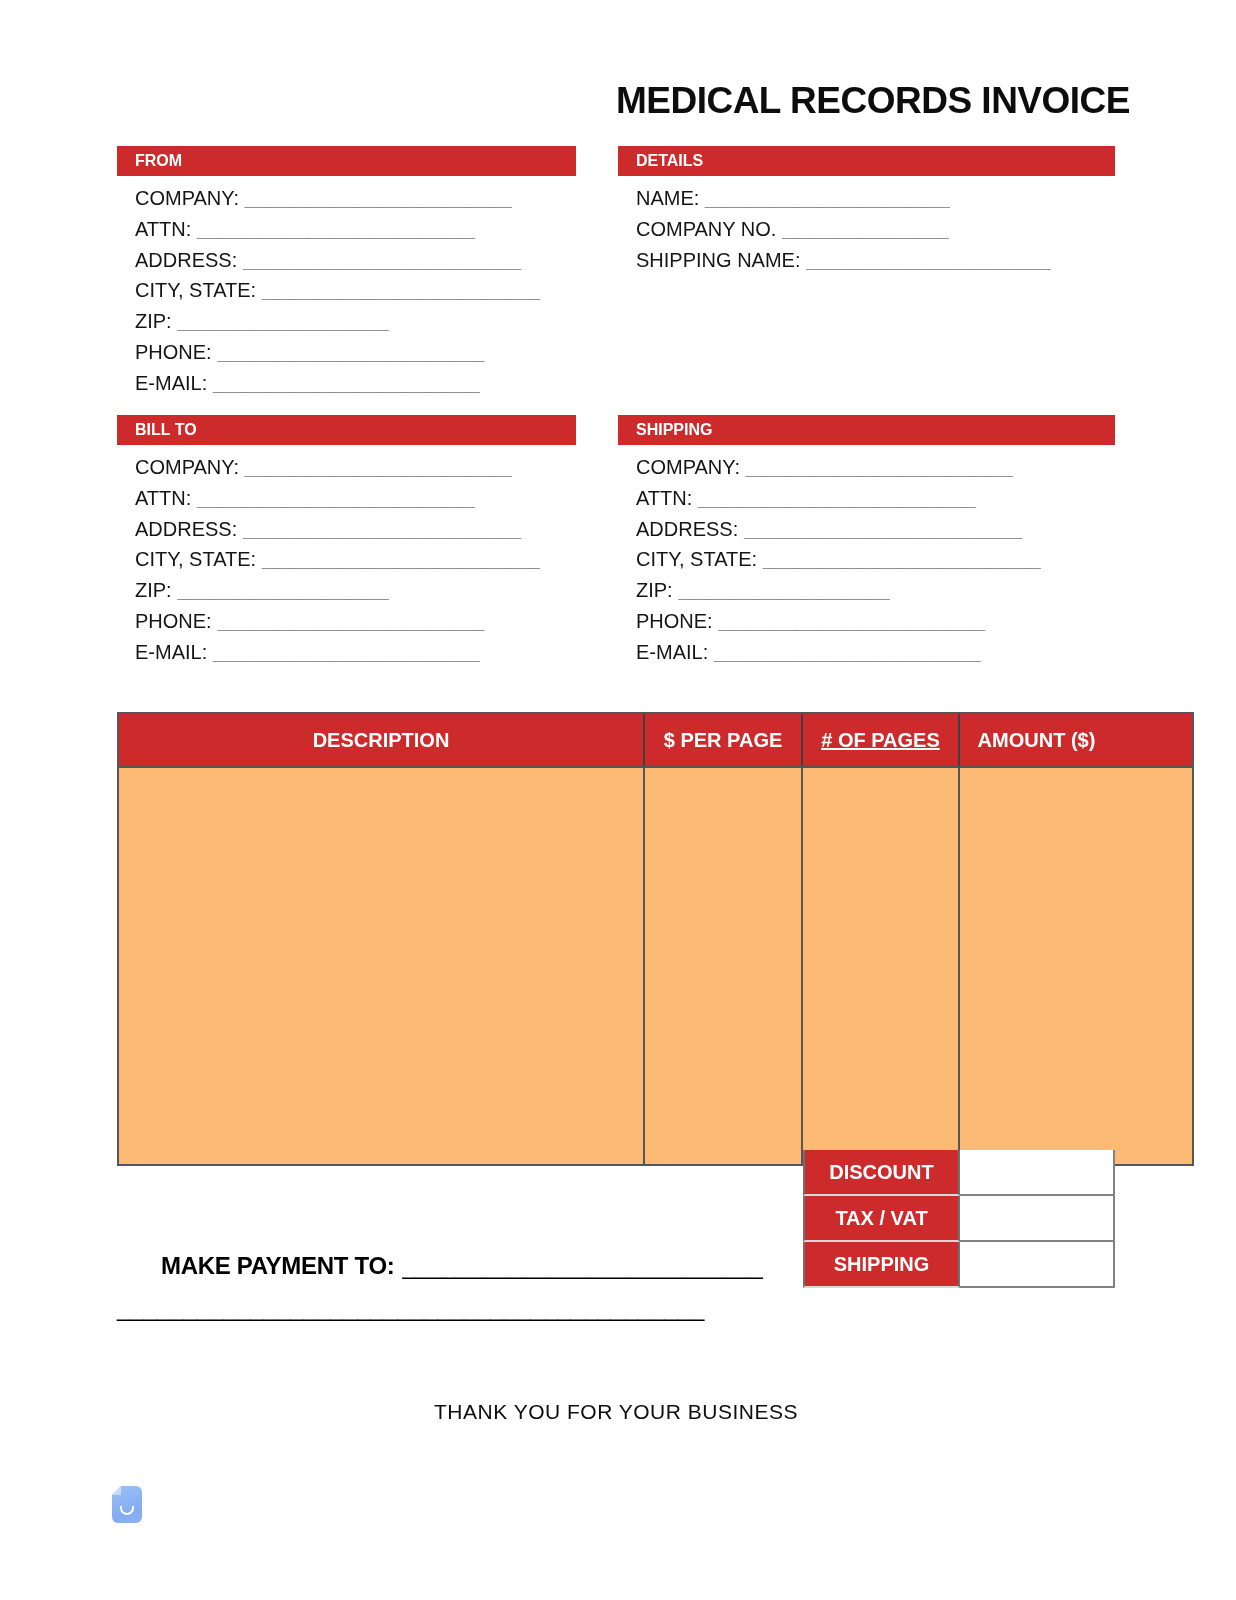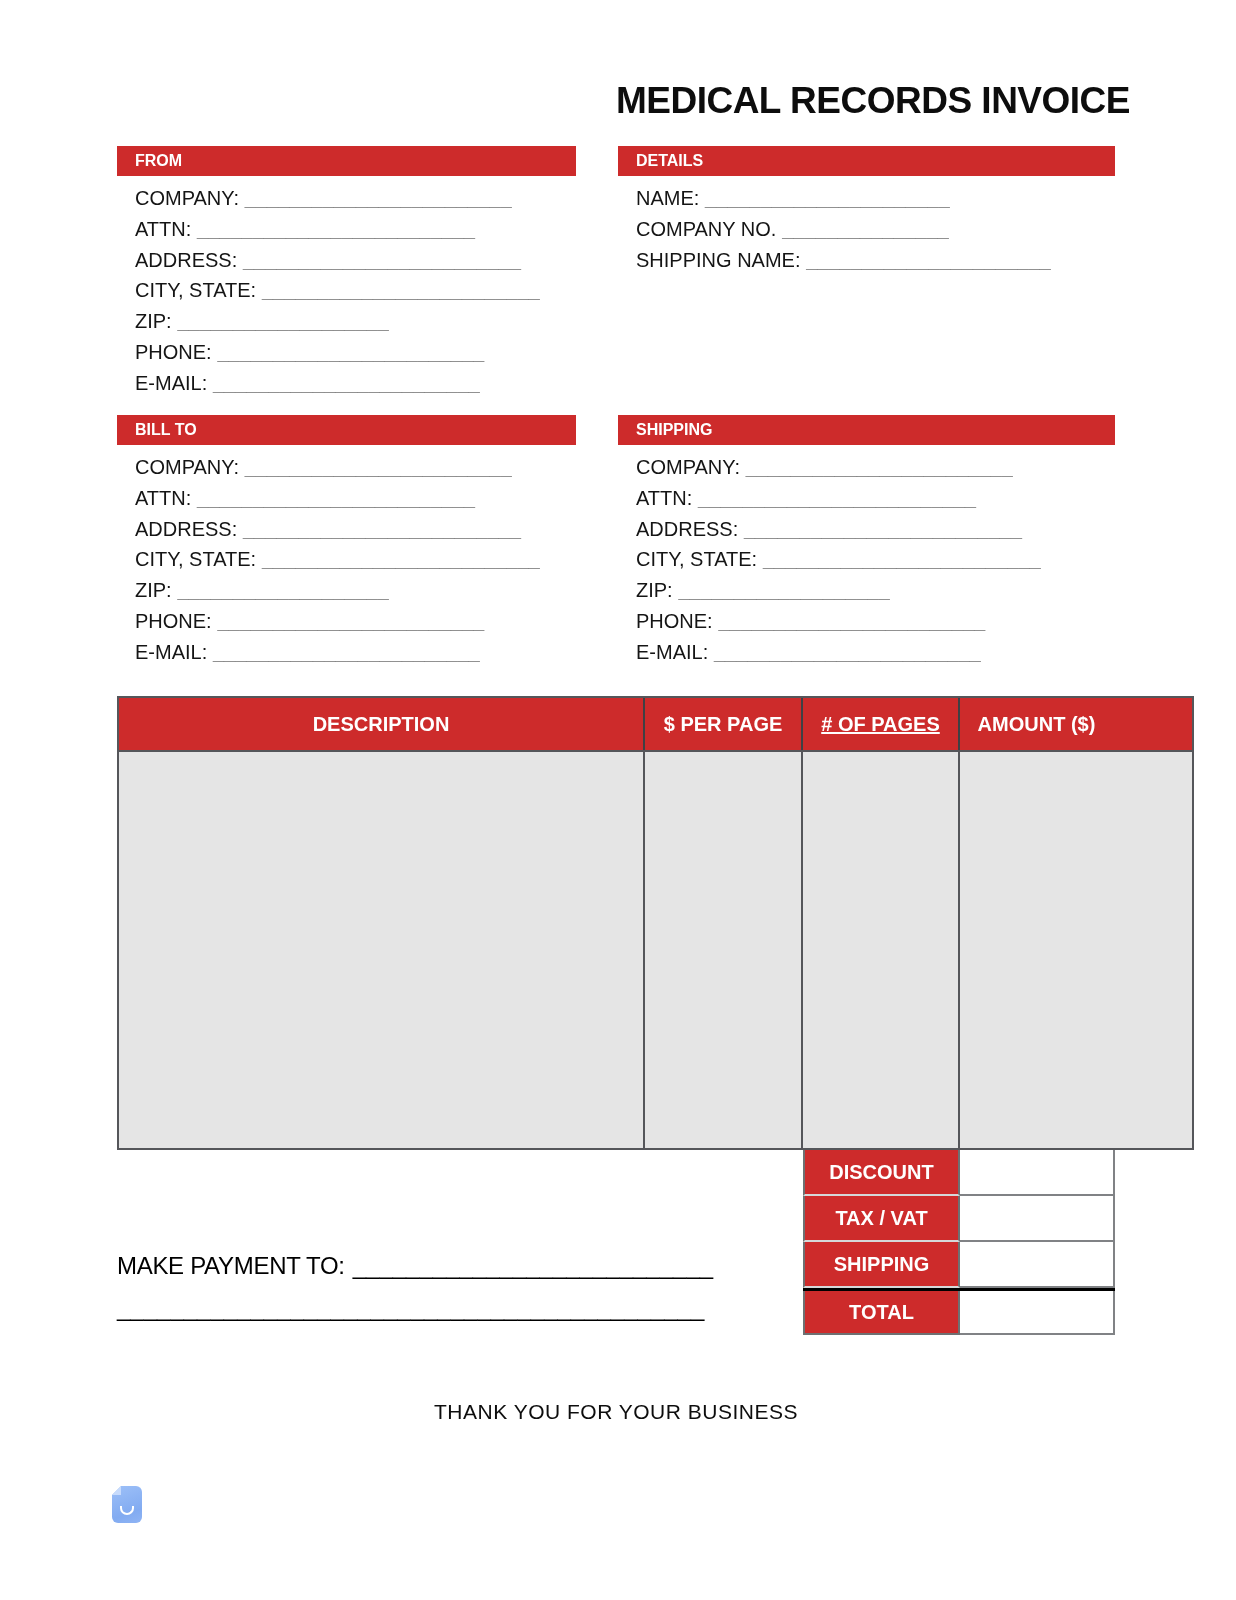--- a/index.html
+++ b/index.html
@@ -21,22 +21,22 @@
   .sec-ship    { left:618px; top:415px; width:497px; }
   .section-bar {
     height:30px; background:var(--red); color:#fff; font-weight:bold;
     font-size:16px; display:flex; align-items:center; padding-left:18px;
   }
   .fields { padding:7px 0 0 18px; }
   .field-row { line-height:30.8px; font-size:20px; white-space:nowrap; color:#151515; }
   .fline { margin-left:7px; color:#737373;font-style:italic; }
 
   .items-table {
-    position:absolute; left:117px; top:696px; width:1077px;
-    border:2px solid var(--border-dark); box-sizing:border-box; background:#e5e5e5;
+    position:absolute; left:117px; top:712px; width:1077px;
+    border:2px solid var(--border-dark); box-sizing:border-box; background:#fdba74;
   }
   .thead { display:flex; height:52px; background:var(--red); }
   .th {
     box-sizing:border-box; display:flex; align-items:center; justify-content:center;
     color:#fff; font-weight:bold; font-size:20px; white-space:nowrap;
   }
   .th.c1 { width:526px; border-right:2px solid #3f4044; }
   .th.c2 { width:158px; border-right:2px solid #3f4044; }
   .th.c3 { width:157px; border-right:2px solid #3f4044;text-decoration:underline; }
   .th.c4 { width:153px; }
@@ -58,21 +58,21 @@
   }
   .svalue {
     width:155px; box-sizing:border-box; background:#fff;
     border-right:2px solid var(--border-gray); border-bottom:2px solid var(--border-gray);
   }
   .srow.total { border-top:3px solid #000; height:47px; }
   .srow.total .slabel { border-bottom:2px solid #6e7072; }
 
   .payment { position:absolute; left:117px; top:1250px; font-size:24px; color:#000; white-space:nowrap; }
   .payment .row1 { line-height:32px; }
-  .payment .row1 .plabel { font-weight:normal; letter-spacing:-0.3px; }
+  .payment .row1 .plabel { font-weight:bold; letter-spacing:-0.3px;margin-left:44px; }
   .payment .row1 .pline { margin-left:8px; }
   .payment .row2 { line-height:32px; margin-top:10px; }
 
   .footer-note {
     position:absolute; left:117px; top:1400px; width:998px; text-align:center;
     font-size:21px; color:#0d0d0d; letter-spacing:0.5px; white-space:nowrap;
   }
 
   .logo {
     position:absolute; left:112px; top:1486px; width:30px; height:37px;
@@ -176,24 +176,20 @@
       <div class="svalue"></div>
     </div>
     <div class="srow">
       <div class="slabel">TAX / VAT</div>
       <div class="svalue"></div>
     </div>
     <div class="srow">
       <div class="slabel">SHIPPING</div>
       <div class="svalue"></div>
     </div>
-    <div class="srow total">
-      <div class="slabel">TOTAL</div>
-      <div class="svalue"></div>
-    </div>
   </div>
 
   <div class="payment">
     <div class="row1">
       <span class="plabel">MAKE PAYMENT TO:</span><span class="pline">___________________________</span>
     </div>
     <div class="row2">
       <span>____________________________________________</span>
     </div>
   </div>

